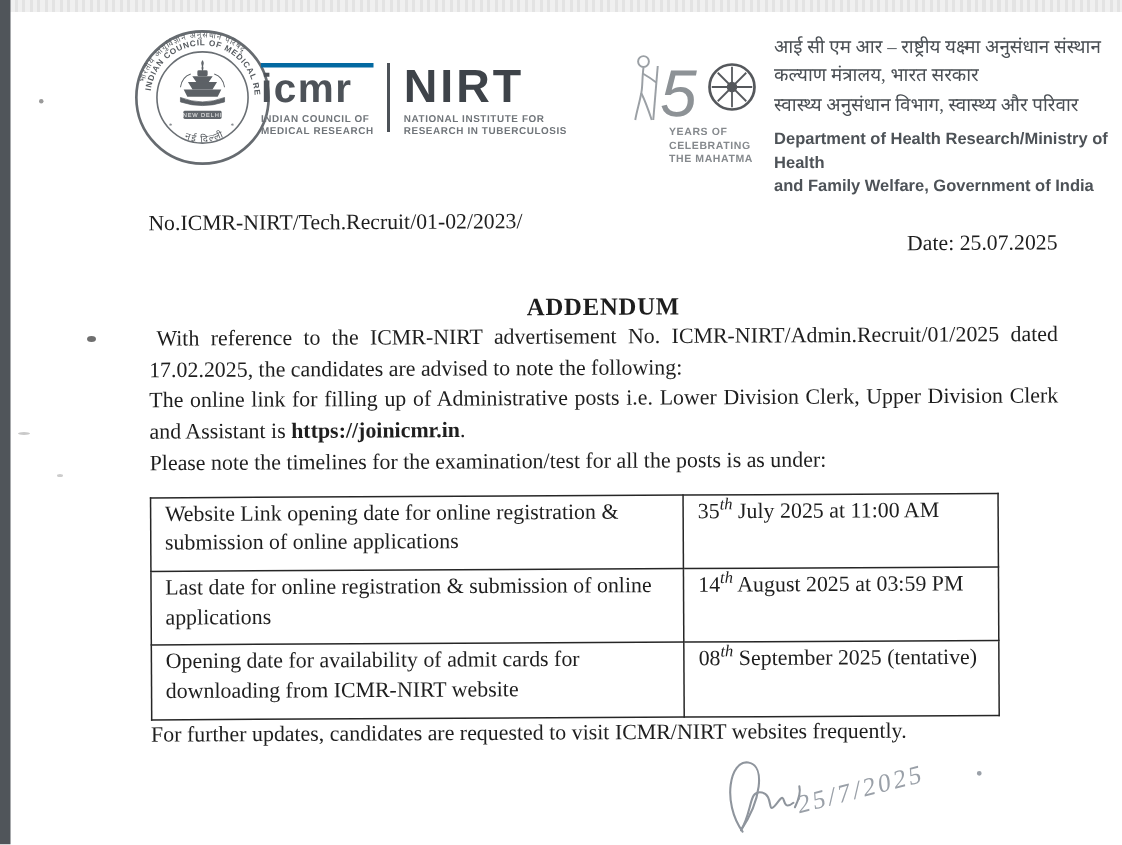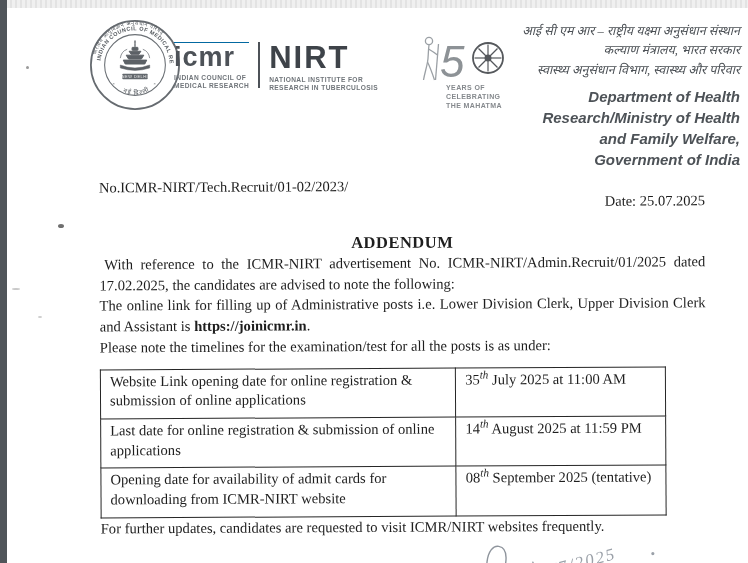--- a/index.html
+++ b/index.html
@@ -18,34 +18,34 @@
   .speck.s2{left:58px;top:224px;width:6px;height:4px;background:#6f6f6f;}
   .speck.s3{left:12px;top:288px;width:8px;height:2px;background:#c9c9c9;}
   .speck.s4{left:38px;top:316px;width:4px;height:2px;background:#cccccc;}
 
   
   .letterhead{position:relative;display:flex;align-items:flex-start;padding:16px 6px 0 86px;}
   .seal-wrap{flex:0 0 auto;}
   .wordmark{display:flex;align-items:flex-start;margin:26px 0 0 -10px;}
   .wm-col{display:flex;flex-direction:column;}
   .icmr-big{font-family:"Liberation Sans",sans-serif;font-weight:bold;font-size:27px;
-    line-height:1;color:#4d5258;letter-spacing:1px;border-top:1px solid #0369a1;
+    line-height:1;color:#4d5258;letter-spacing:1px;border-top:3px solid #0369a1;
     display:inline-block;padding-top:1px;}
   .wm-caption{font-family:"Liberation Sans",sans-serif;font-size:6.6px;font-weight:bold;
     color:#70757a;letter-spacing:.4px;line-height:1.25;margin-top:3px;white-space:nowrap;}
   .wm-divider{width:2px;height:46px;background:#4d5258;margin:0 9px;}
   .nirt-big{font-family:"Liberation Sans",sans-serif;font-weight:bold;font-size:31px;
     line-height:1;color:#3e4349;letter-spacing:2px;}
   .gandhi-wrap{margin:14px 0 0 38px;flex:0 0 auto;}
-  .org-block{margin-left:auto;margin-top:6px;text-align:right;width:272px;padding-right:2px;font-style:italic;}
+  .org-block{margin-left:auto;margin-top:6px;text-align:left;width:272px;padding-right:2px;}
   .org-hindi{font-size:12.5px;color:#4a4f54;line-height:1.55;font-weight:500;
     font-family:"Liberation Serif",serif;}
   .org-en{font-family:"Liberation Sans",sans-serif;font-weight:bold;color:#4d5257;
     font-size:10.3px;line-height:1.4;margin-top:6px;}
-  .org-en .l2,.org-en .l3{font-size:15px;}
+  .org-en .l2,.org-en .l3{font-size:11px;}
 
   
   .doc-body{position:relative;padding:0 42px 0 100px;transform:rotate(-0.3deg);}
   .ref-row{display:flex;justify-content:space-between;margin-top:8px;font-size:14.5px;}
   .ref-no{white-space:nowrap;}
   .date{white-space:nowrap;margin-top:16px;}
   .addendum{font-size:16.5px;font-weight:bold;text-align:center;margin:22px 0 0 0;
     letter-spacing:.5px;}
   .addendum span{text-underline-offset:3px;}
   p.para{font-size:14.6px;line-height:1.42;text-align:justify;margin:0;}
@@ -189,21 +189,21 @@
   <p class="para p3">Please note the timelines for the examination/test for all the posts is as under:</p>
 
   <table class="timeline">
     <tbody>
       <tr>
         <td class="tl-label">Website Link opening date for online registration &amp; submission of online applications</td>
         <td class="tl-value"><span>35</span><sup>th</sup><span> July 2025 at 11:00 AM</span></td>
       </tr>
       <tr>
         <td class="tl-label">Last date for online registration &amp; submission of online applications</td>
-        <td class="tl-value"><span>14</span><sup>th</sup><span> August 2025 at 11:59 PM</span></td>
+        <td class="tl-value"><span>14</span><sup>th</sup><span> August 2025 at 03:59 PM</span></td>
       </tr>
       <tr>
         <td class="tl-label">Opening date for availability of admit cards for downloading from ICMR-NIRT website</td>
         <td class="tl-value"><span>08</span><sup>th</sup><span> September 2025 (tentative)</span></td>
       </tr>
     </tbody>
   </table>
 
   <p class="para p4">For further updates, candidates are requested to visit ICMR/NIRT websites frequently.</p>
 

